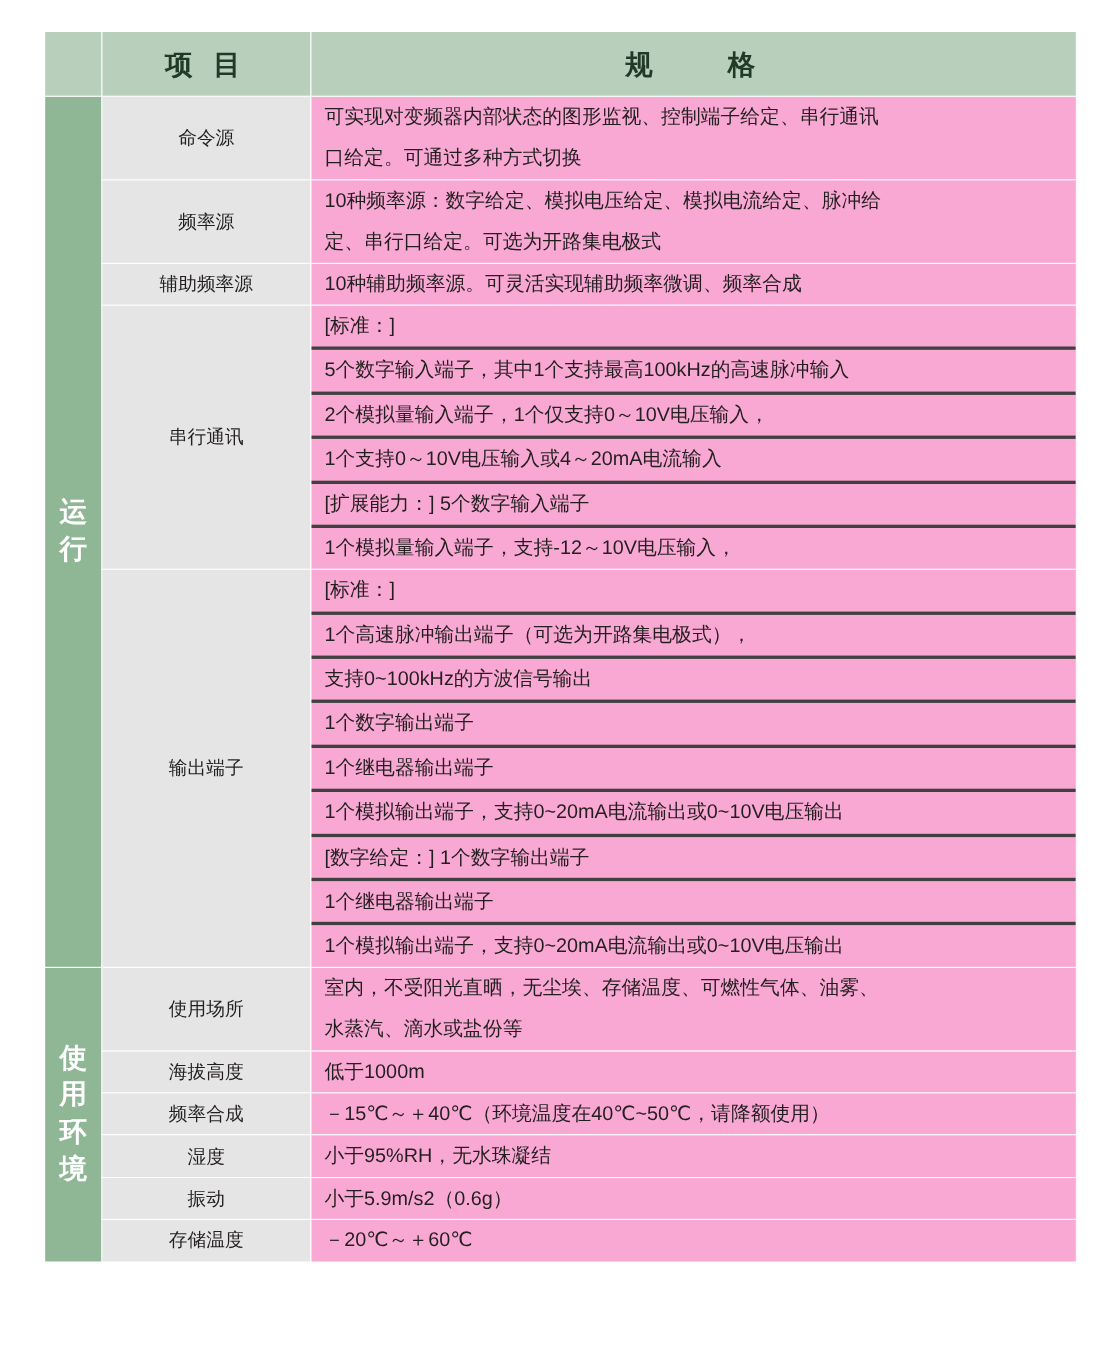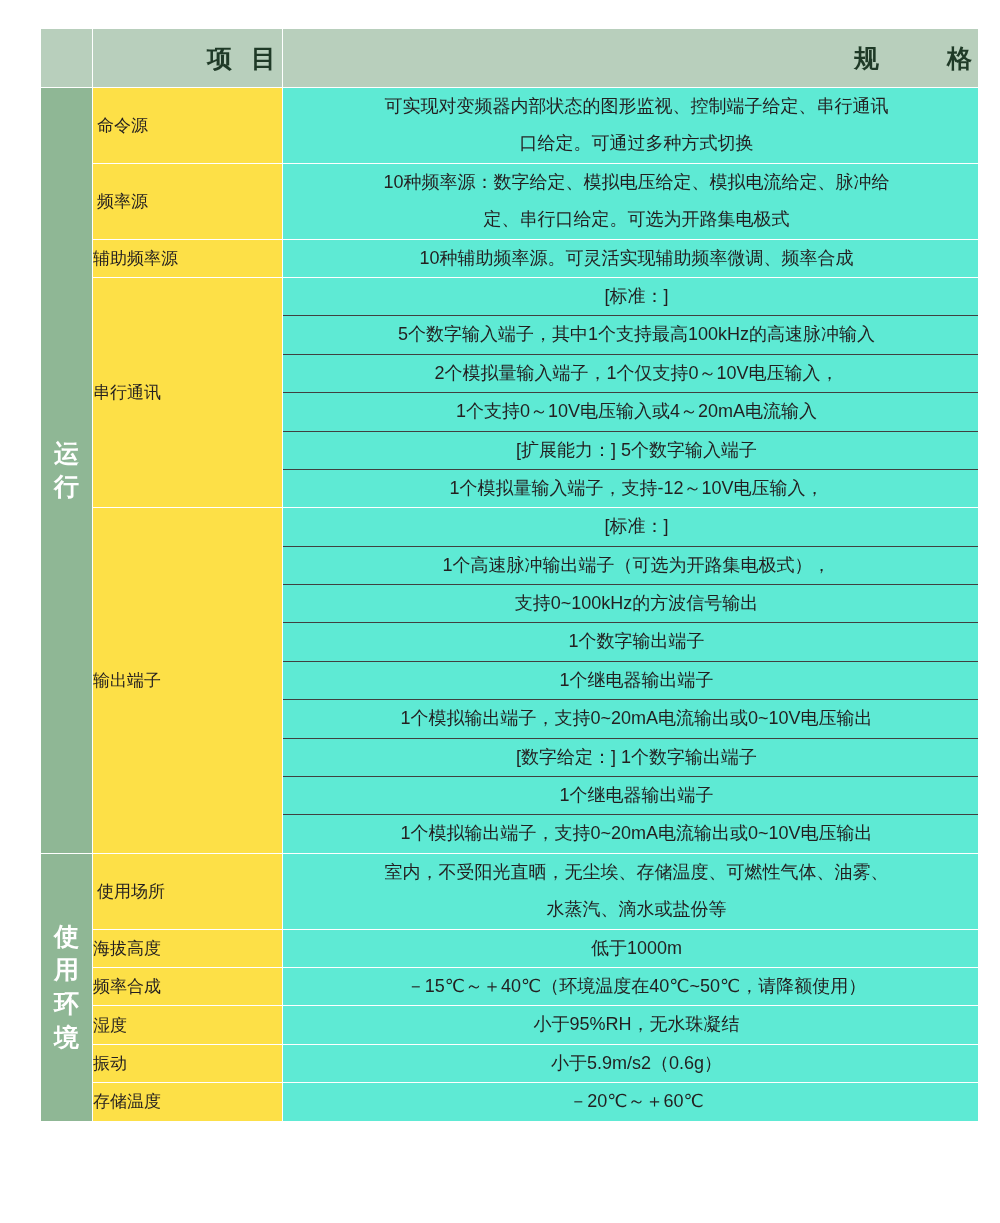--- a/index.html
+++ b/index.html
@@ -34,21 +34,21 @@
   col.c-group { width: 52px; }
   col.c-item  { width: 190px; }
   col.c-spec  { width: 696px; }
 
   
   .hdr-item, .hdr-spec {
     background: #b8cfbc;
     color: #1f3a27;
     font-size: 25px;
     font-weight: bold;
-    text-align: right;
+    text-align: center;
     height: 58px;
     letter-spacing: 6px;
   }
   .hdr-blank {
     background: #b8cfbc;
   }
 
   
   .group-cell {
     background: #8fb795;
@@ -60,45 +60,46 @@
     letter-spacing: 0px;
   }
   .group-cell .vtext {
     display: block;
     line-height: 1.35;
     writing-mode: horizontal-tb;
   }
 
   
   .item-cell {
-    background: #fde047;
+    background: #e5e5e5;
     color: #231f20;
     font-size: 17px;
+    text-align: center;
     padding: 6px 4px;
   }
   
   .spec-cell {
-    background: #5eead4;
+    background: #f9a8d4;
     color: #231f20;
     font-size: 18px;
-    text-align: center;
+    text-align: left;
     padding: 0;
   }
   .spec-cell .lines {
     display: block;
   }
   .spec-cell .line {
     display: block;
     padding: 7px 0 7px 12px;
     line-height: 1.3;
     min-height: 22px;
     white-space: nowrap;
   }
   .spec-cell .line + .line {
-    border-top: 1px solid #404040;
+    border-top: 3px solid #404040;
   }
   .spec-cell.noline .line + .line {
     border-top: none;
   }
   .item-cell.tall { padding: 10px 4px; }
 </style>
 </head>
 <body>
 
 <div class="page">

